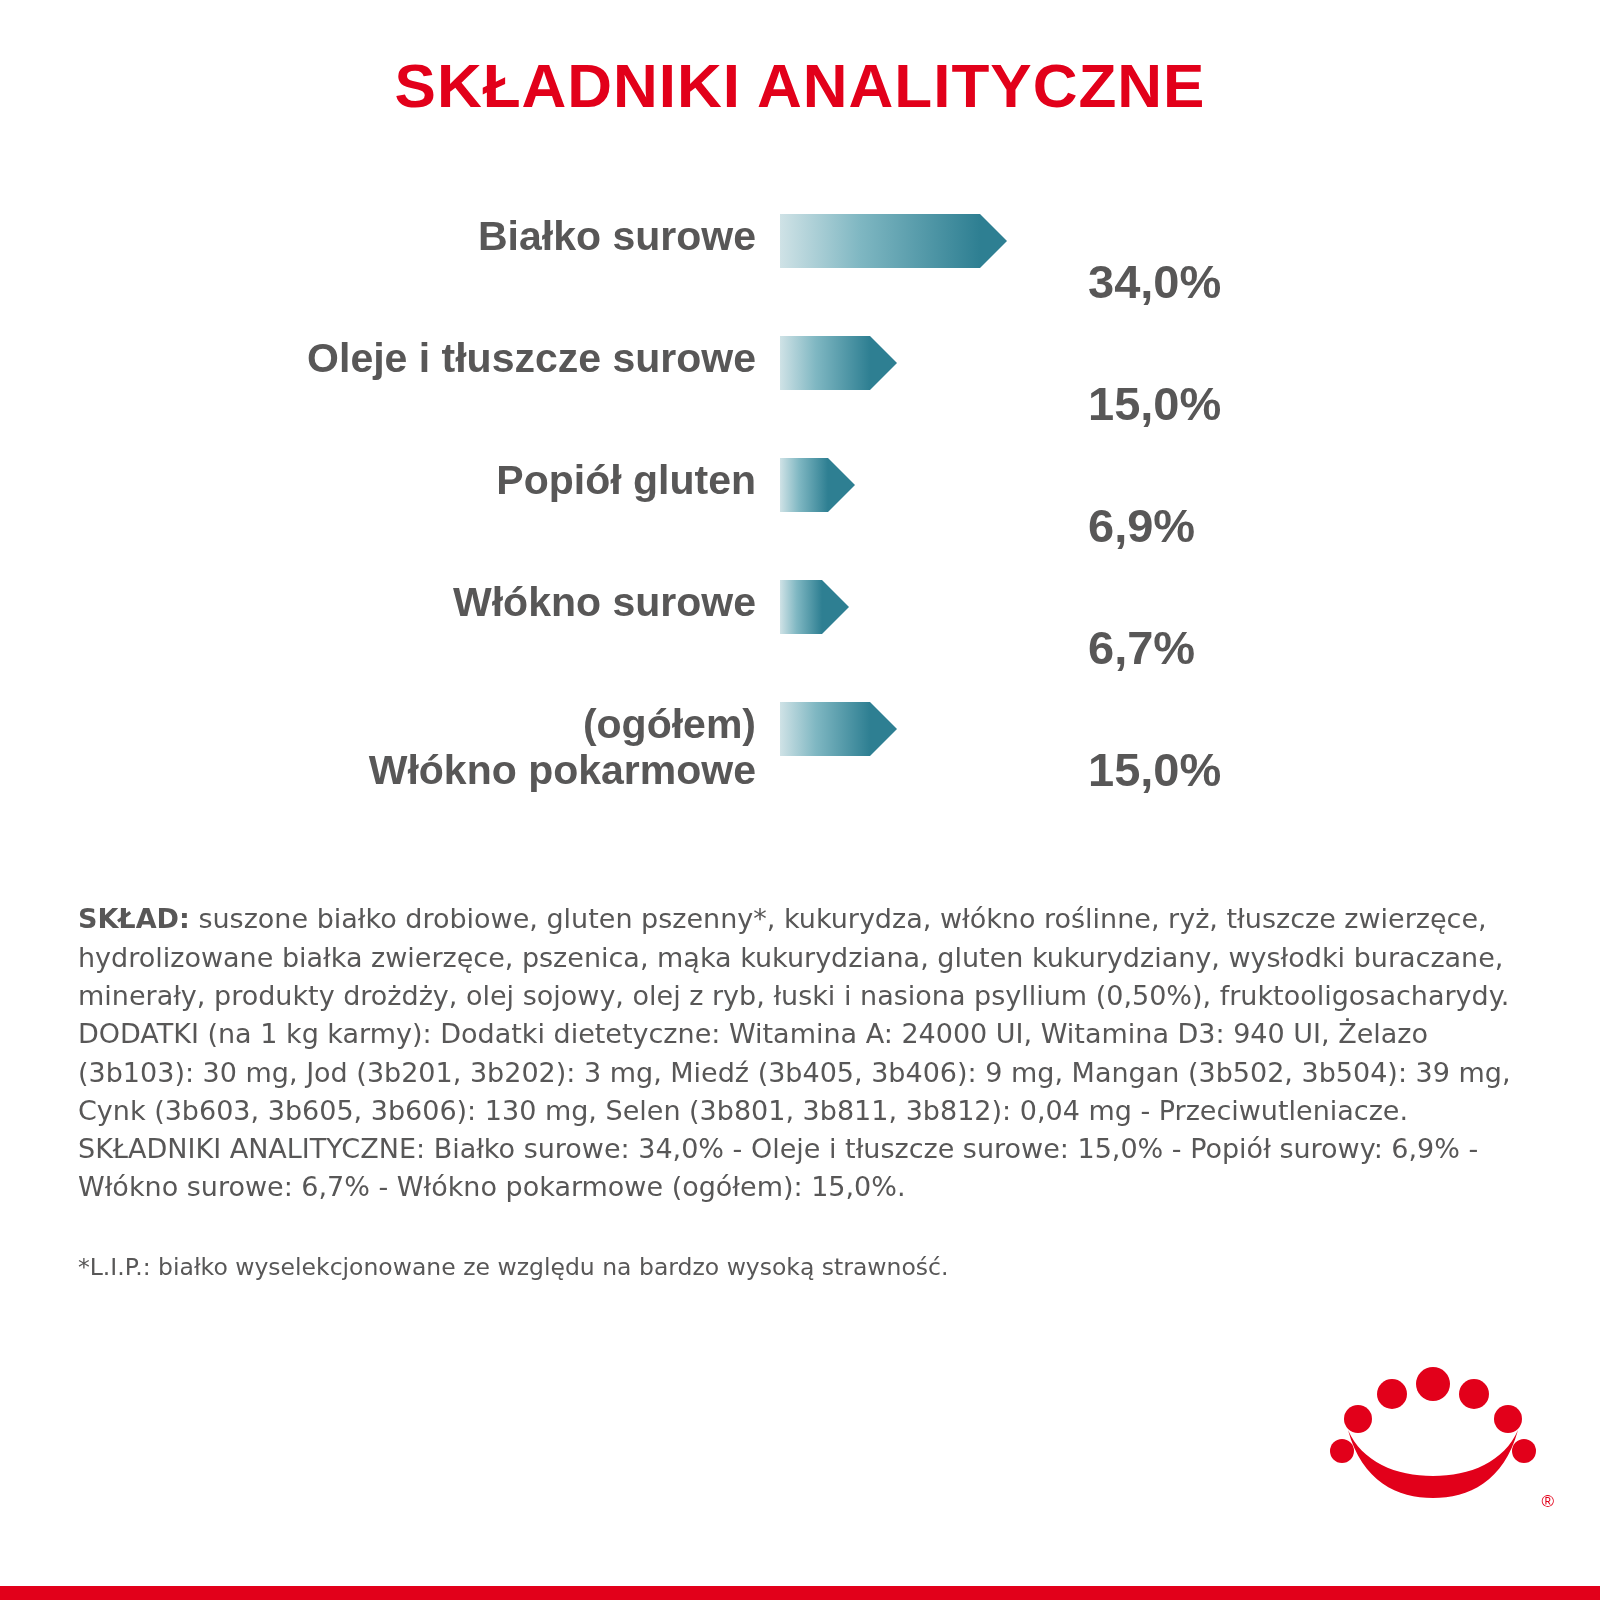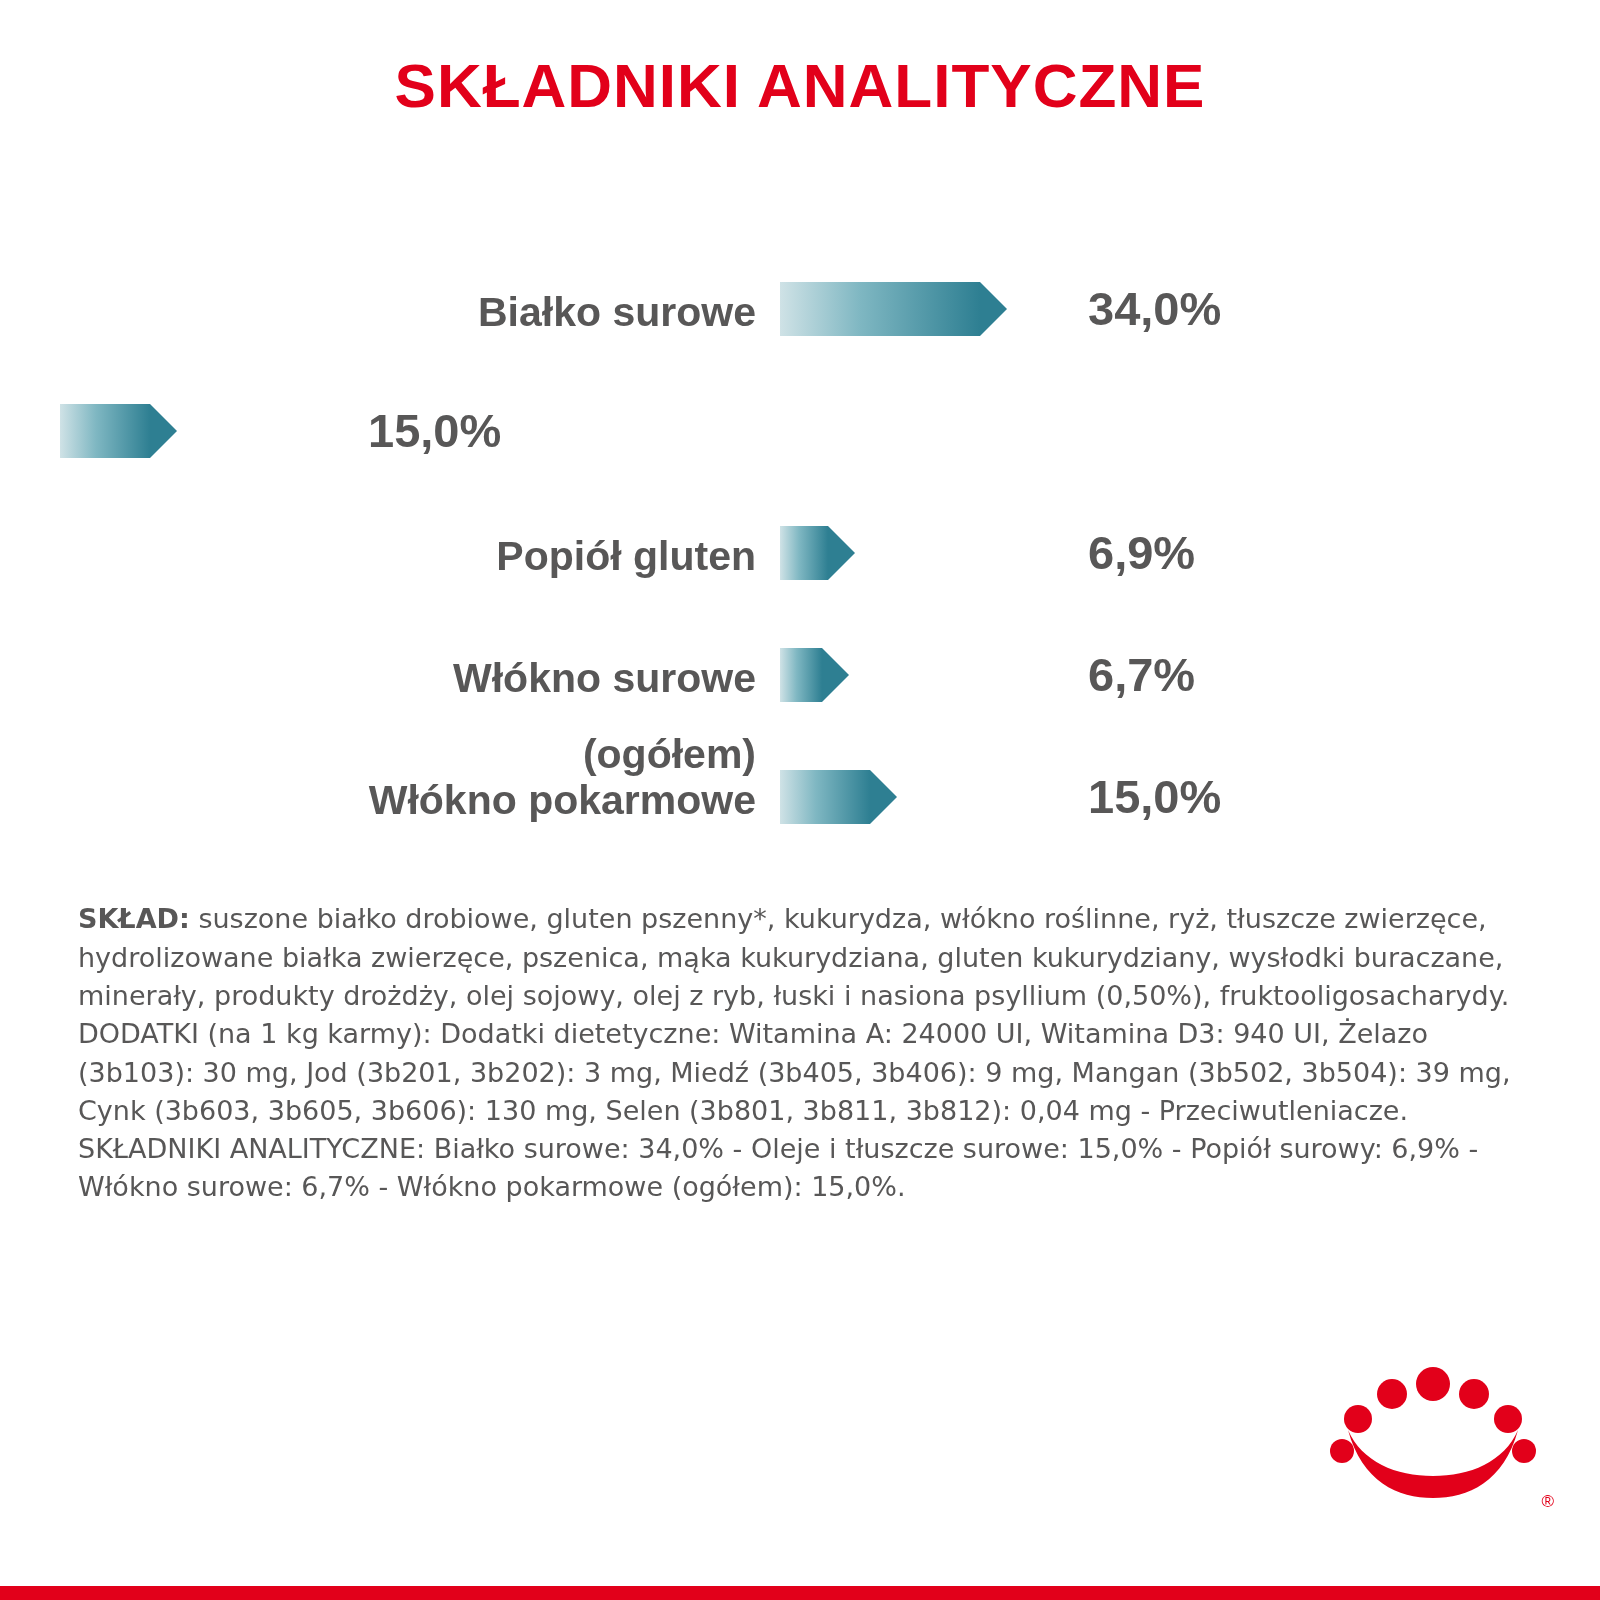--- a/index.html
+++ b/index.html
@@ -34,21 +34,21 @@
     font-family: "Liberation Sans", sans-serif;
   }
 
   
   .chart {
     margin-top: 94px;
     padding: 0 60px;
   }
   .chart-row {
     display: flex;
-    align-items: flex-end;
+    align-items: flex-start;
     height: 122px;
   }
   .row-label {
     width: 720px;
     text-align: right;
     padding-right: 24px;
     box-sizing: border-box;
     color: #585757;
     font-size: 41px;
     font-weight: 700;
@@ -160,20 +160,23 @@
       <div class="row-bar-wrap">
         <div class="bar" id="bar0" style="width: 200px;">
           <div class="body"></div>
           <div class="tip"></div>
         </div>
       </div>
       <div class="row-value">34,0%</div>
     </div>
 
     <div class="chart-row">
+      <div class="row-label">
+        <span>Oleje i tłuszcze surowe</span>
+      </div>
       <div class="row-bar-wrap">
         <div class="bar" id="bar1" style="width: 90px;">
           <div class="body"></div>
           <div class="tip"></div>
         </div>
       </div>
       <div class="row-value">15,0%</div>
     </div>
 
     <div class="chart-row">
@@ -219,20 +222,21 @@
   </div>
 
   <div class="composition">
     <p class="blk">
       <span class="lead">SKŁAD:</span><span> suszone białko drobiowe, gluten pszenny*, kukurydza, włókno roślinne, ryż, tłuszcze zwierzęce, hydrolizowane białka zwierzęce, pszenica, mąka kukurydziana, gluten kukurydziany, wysłodki buraczane, minerały, produkty drożdży, olej sojowy, olej z ryb, łuski i nasiona psyllium (0,50%), fruktooligosacharydy.</span>
     </p>
     <p class="blk">DODATKI (na 1 kg karmy): Dodatki dietetyczne: Witamina A: 24000 UI, Witamina D3: 940 UI, Żelazo (3b103): 30 mg, Jod (3b201, 3b202): 3 mg, Miedź (3b405, 3b406): 9 mg, Mangan (3b502, 3b504): 39 mg, Cynk (3b603, 3b605, 3b606): 130 mg, Selen (3b801, 3b811, 3b812): 0,04 mg - Przeciwutleniacze.</p>
     <p class="blk">SKŁADNIKI ANALITYCZNE: Białko surowe: 34,0% - Oleje i tłuszcze surowe: 15,0% - Popiół surowy: 6,9% - Włókno surowe: 6,7% - Włókno pokarmowe (ogółem): 15,0%.</p>
   </div>
 
+  <div class="footnote">*L.I.P.: białko wyselekcjonowane ze względu na bardzo wysoką strawność.</div>
 
   <div class="logo">
     <svg viewBox="0 0 210 160" width="210" height="160" aria-hidden="true">
       <g fill="#e2001a">
         <circle cx="105" cy="26" r="17"></circle>
         <circle cx="64" cy="36" r="15"></circle>
         <circle cx="146" cy="36" r="15"></circle>
         <circle cx="30" cy="61" r="14"></circle>
         <circle cx="180" cy="61" r="14"></circle>
         <circle cx="14" cy="93" r="12"></circle>

